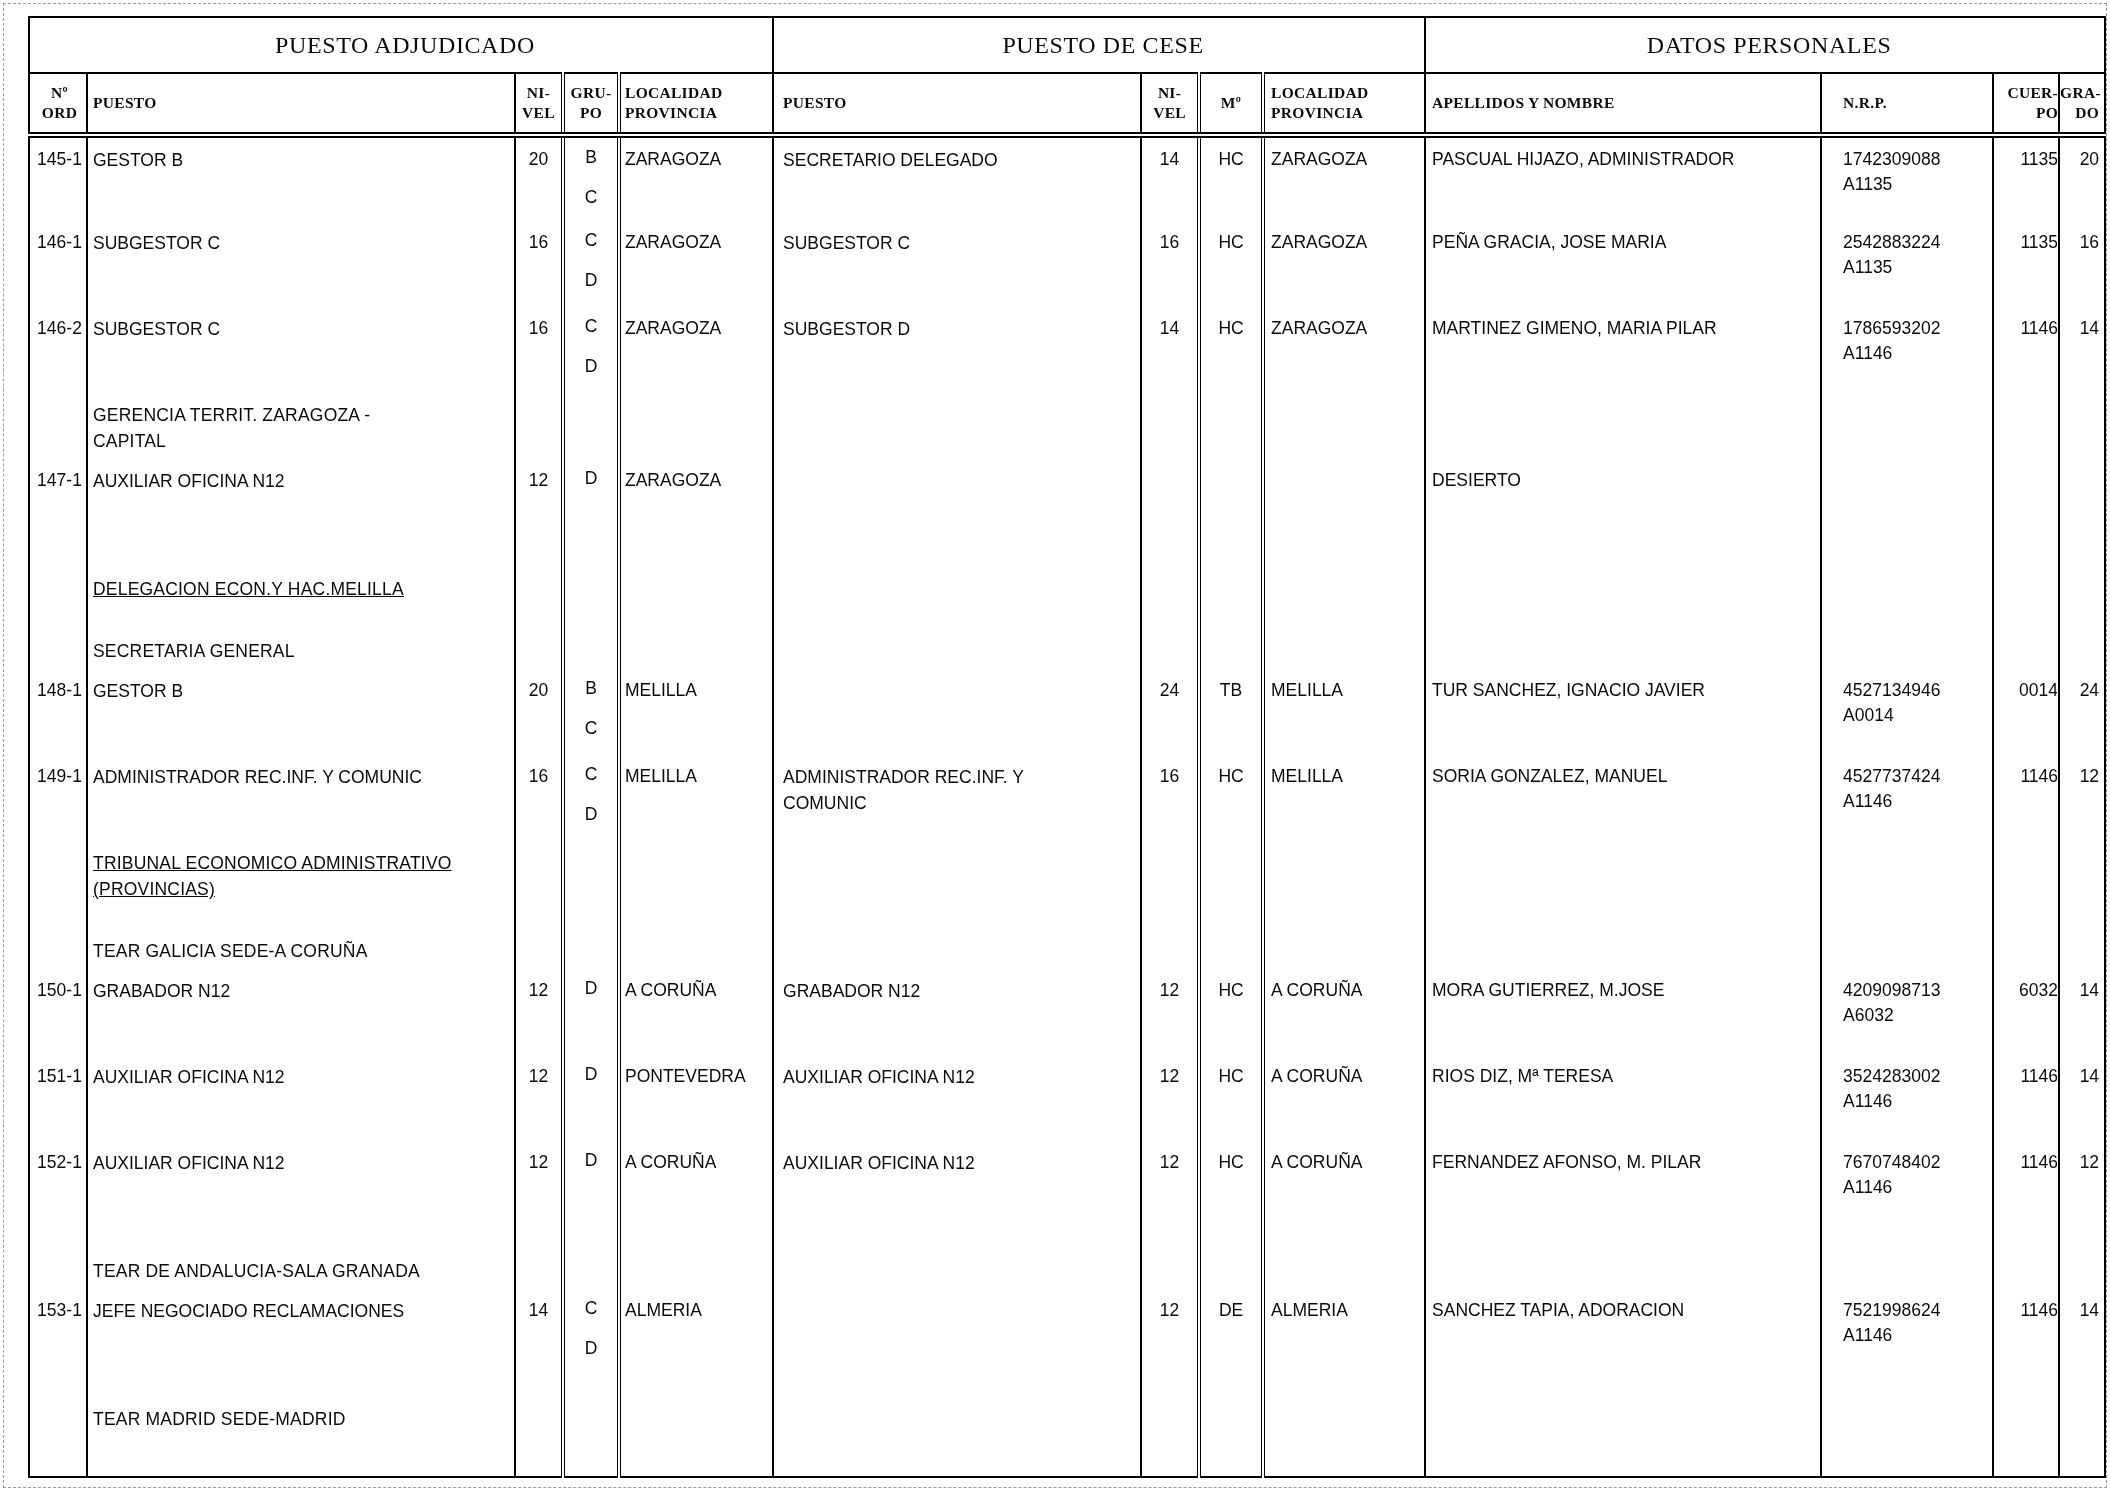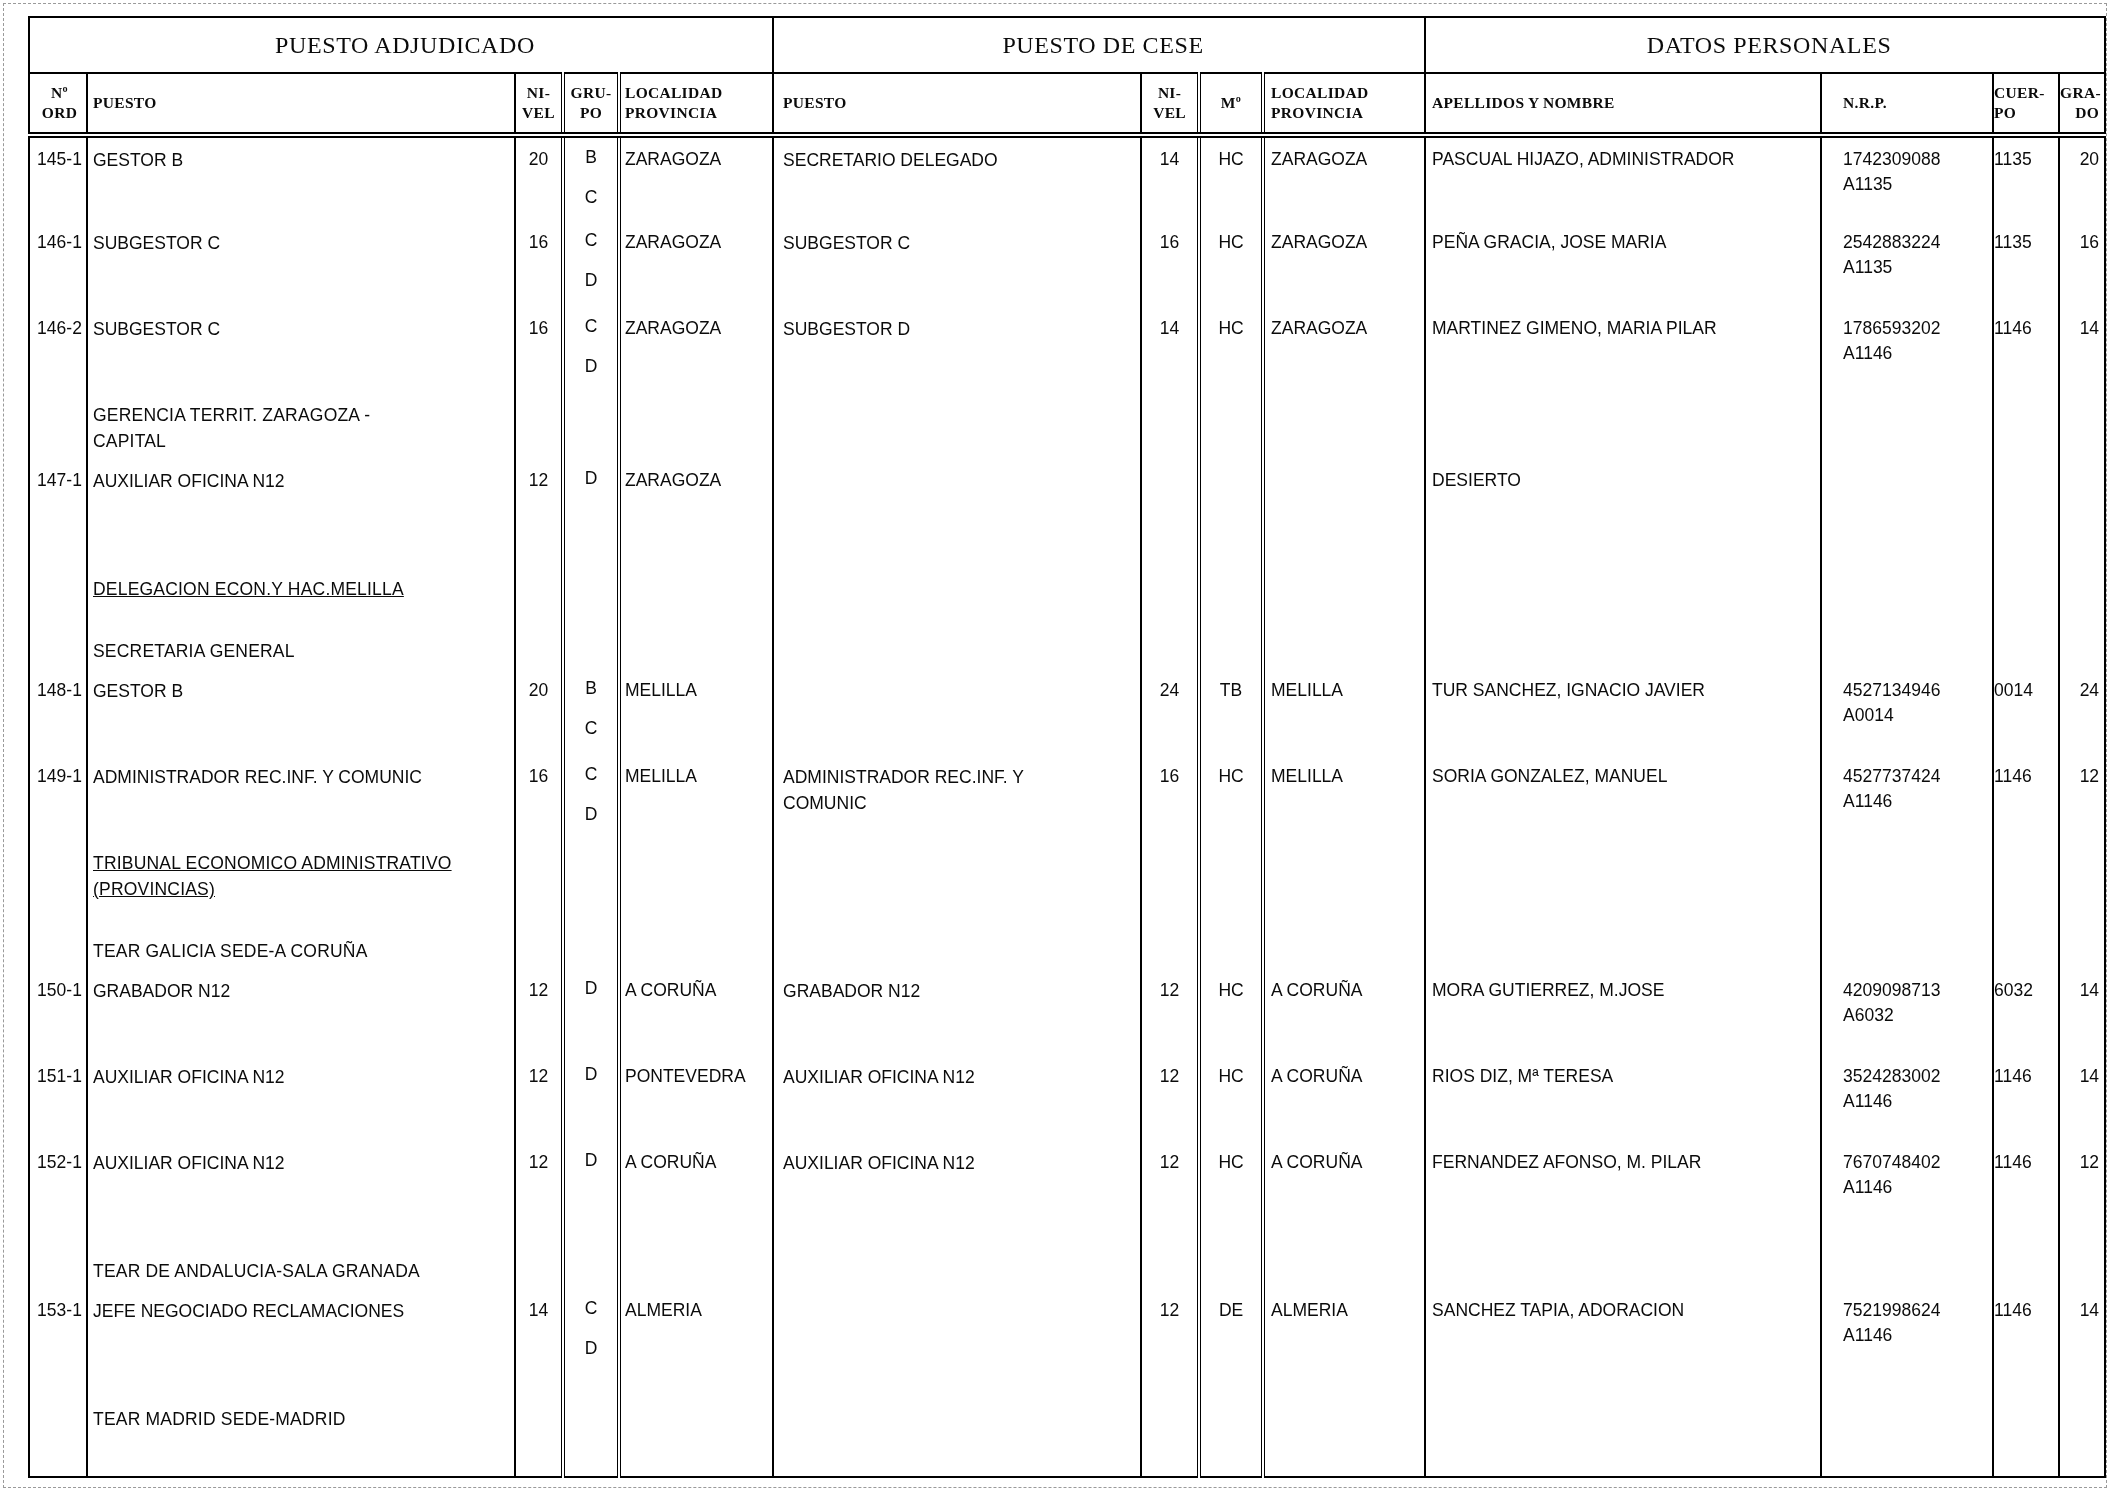--- a/index.html
+++ b/index.html
@@ -71,21 +71,21 @@
   .col-puesto       { text-align: left;  padding-left: 5px;  }
   .col-nivel        { text-align: center; }
   .col-grupo        { text-align: center; }
   .col-localidad    { text-align: left;  padding-left: 4px;  }
   .col-cese_puesto  { text-align: left;  padding-left: 9px;  }
   .col-cese_nivel   { text-align: center; }
   .col-m            { text-align: center; }
   .col-cese_localidad { text-align: left; padding-left: 6px; }
   .col-nombre       { text-align: left;  padding-left: 6px; border-radius: 29px;  }
   .col-nrp          { text-align: left;  padding-left: 21px;  }
-  .col-cuerpo       { text-align: left; }
+  .col-cuerpo       { text-align: right; border-radius: 19px; }
   .col-grado        { text-align: right; padding-right: 5px; }
 
   .grupo-line { line-height: 21px; }
   .grupo-line + .grupo-line { margin-top: 19px; }
   .cell-line { line-height: 26px; }
   .section-line { line-height: 26px; letter-spacing: 0.2px; }
   .section-line.underline { text-decoration: underline; }
 </style>
 </head>
 <body>

